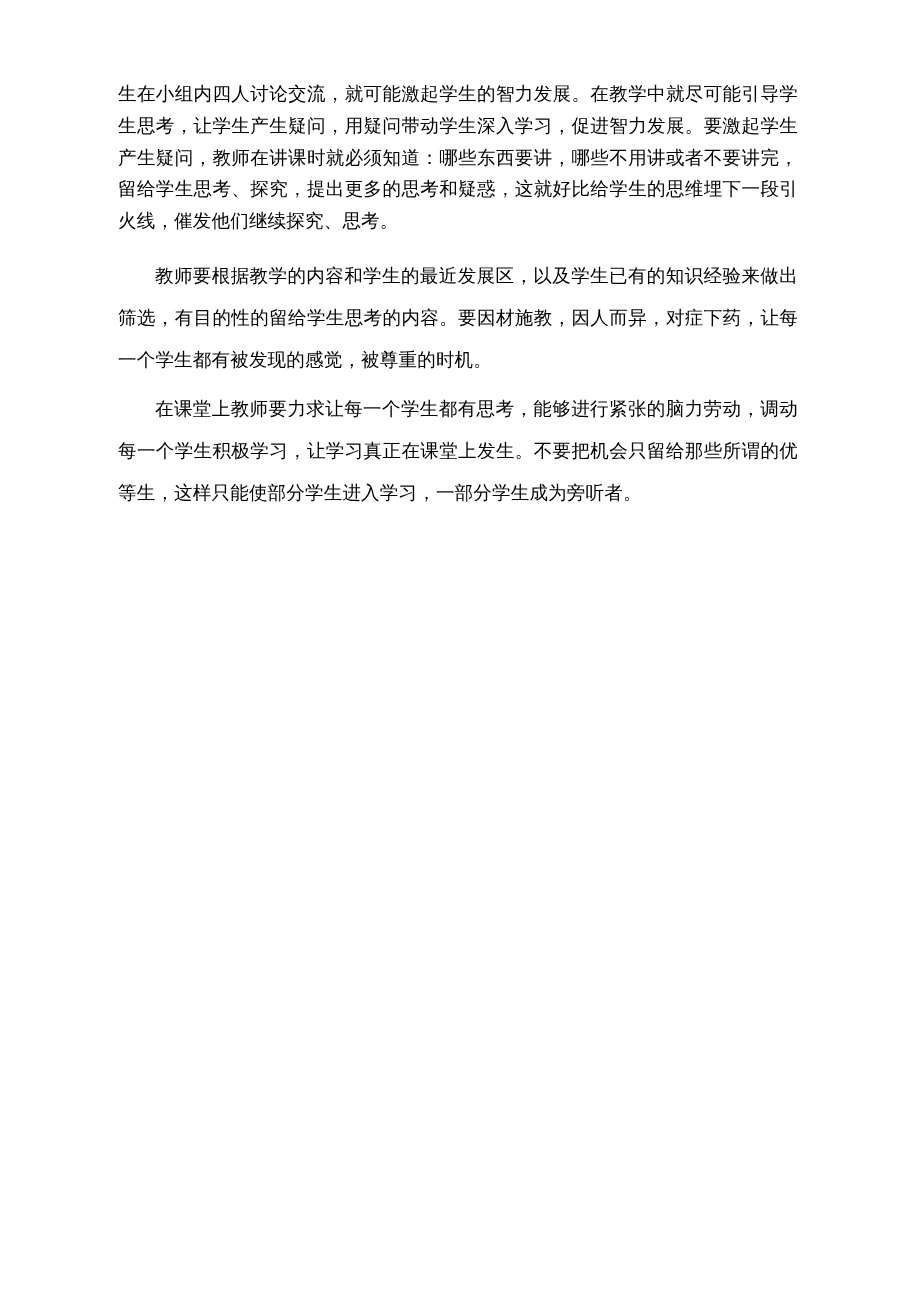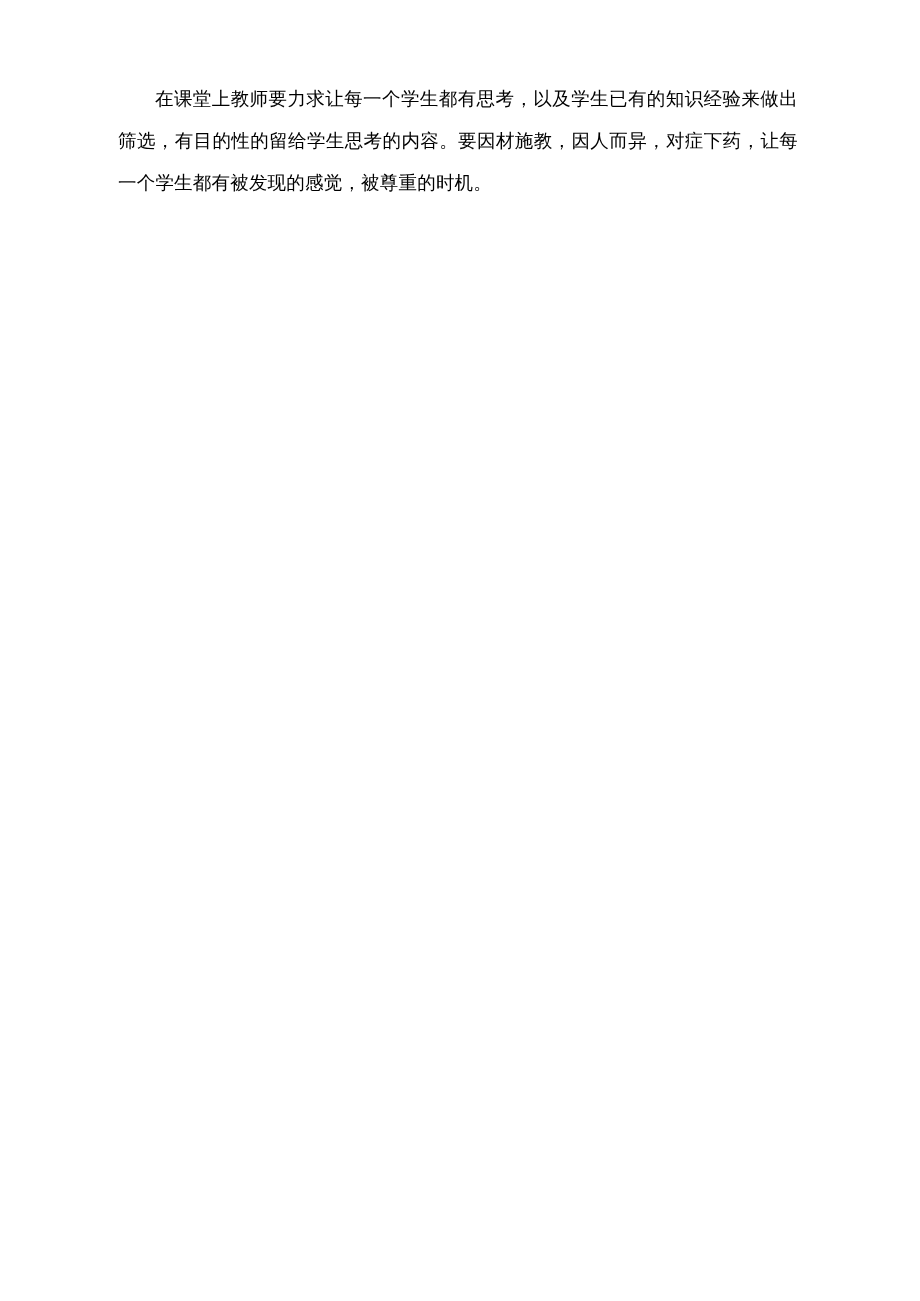--- a/index.html
+++ b/index.html
@@ -46,15 +46,17 @@
   }
   .para-loose:last-child {
     margin-bottom: 0;
   }
 </style>
 </head>
 <body>
 
 <div class="page">
   <div class="doc-body">
-    <p class="para-loose">在课堂上教师要力求让每一个学生都有思考，以及学生已有的知识经验来做出筛选，有目的性的留给学生思考的内容。要因材施教，因人而异，对症下药，让每一个学生都有被发现的感觉，被尊重的时机。</p>
+    <p class="para-tight">生在小组内四人讨论交流，就可能激起学生的智力发展。在教学中就尽可能引导学生思考，让学生产生疑问，用疑问带动学生深入学习，促进智力发展。要激起学生产生疑问，教师在讲课时就必须知道：哪些东西要讲，哪些不用讲或者不要讲完，留给学生思考、探究，提出更多的思考和疑惑，这就好比给学生的思维埋下一段引火线，催发他们继续探究、思考。</p>
+    <p class="para-loose">教师要根据教学的内容和学生的最近发展区，以及学生已有的知识经验来做出筛选，有目的性的留给学生思考的内容。要因材施教，因人而异，对症下药，让每一个学生都有被发现的感觉，被尊重的时机。</p>
+    <p class="para-loose">在课堂上教师要力求让每一个学生都有思考，能够进行紧张的脑力劳动，调动每一个学生积极学习，让学习真正在课堂上发生。不要把机会只留给那些所谓的优等生，这样只能使部分学生进入学习，一部分学生成为旁听者。</p>
   </div>
 </div>
 
 </body></html>

